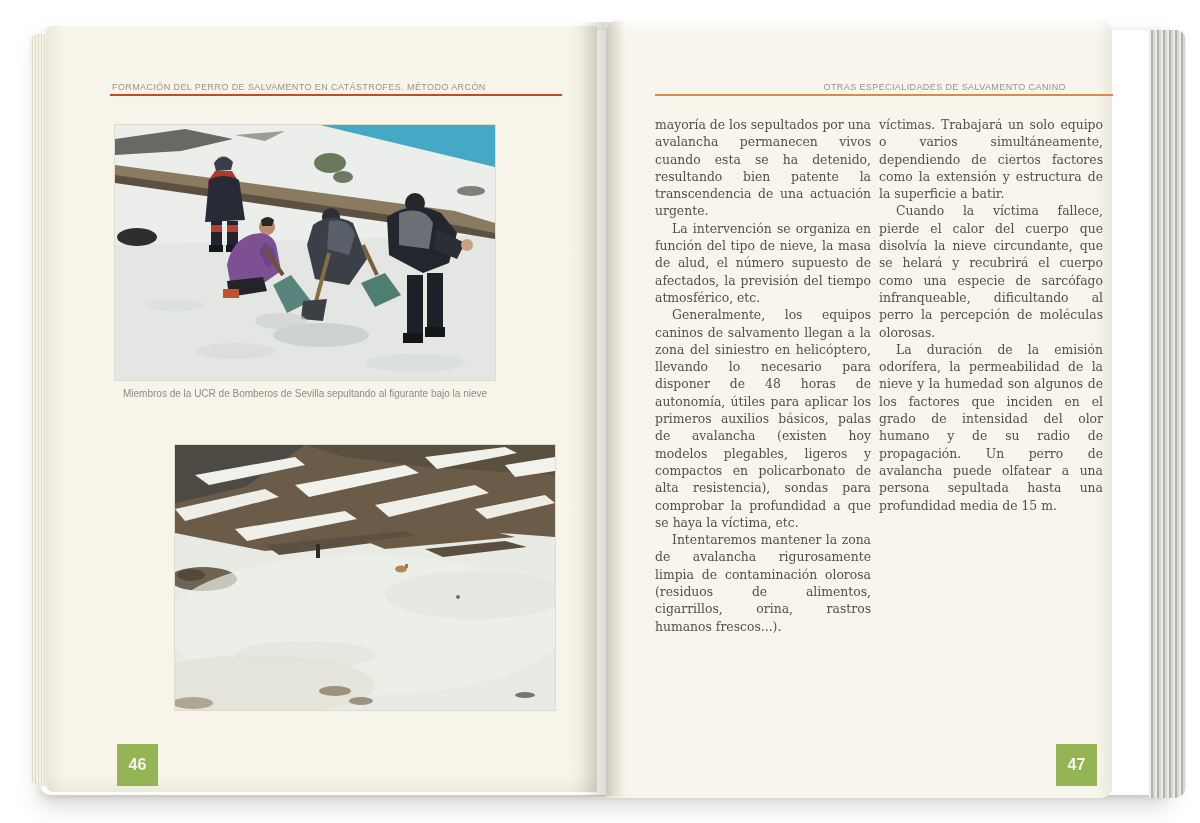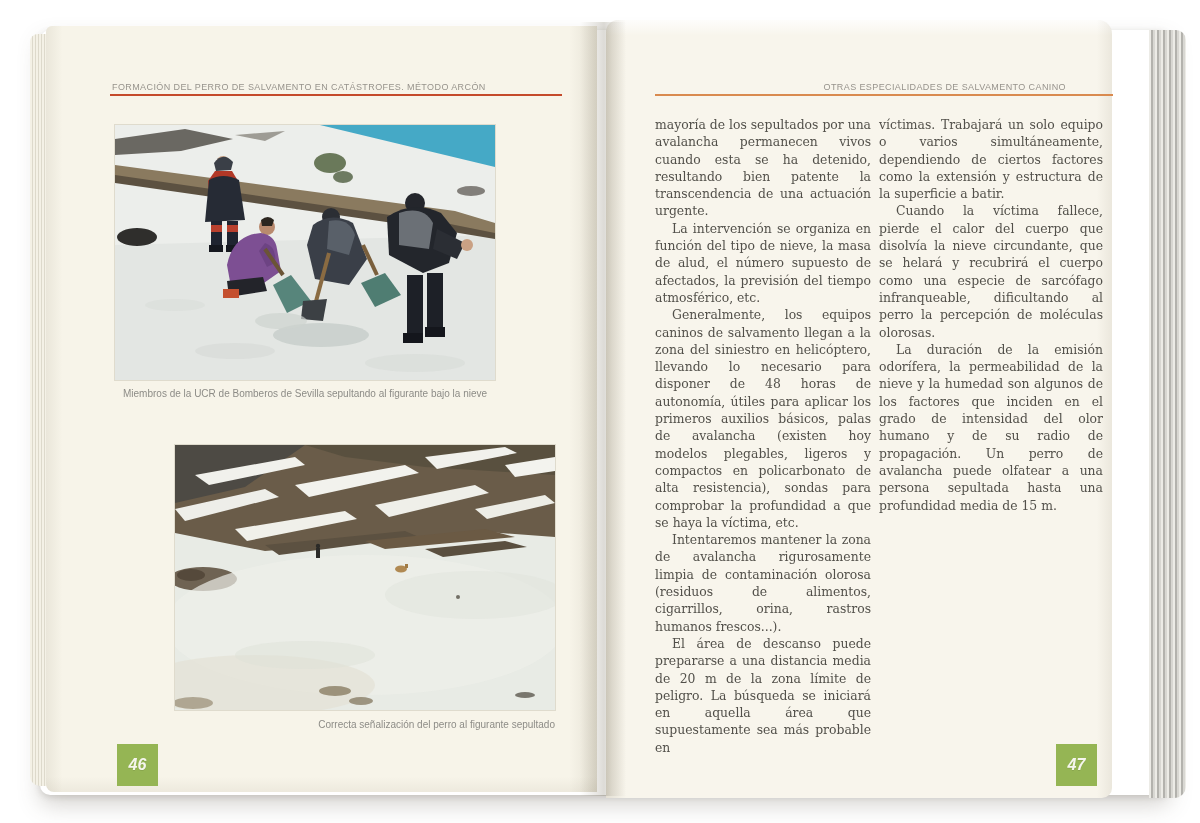--- a/index.html
+++ b/index.html
@@ -34,21 +34,21 @@
   .runhead-right{right:46px;top:62px;}
 
   
   .photo{position:absolute;box-shadow:0 0 0 1px rgba(150,145,125,.25);}
   .photo svg{display:block;}
   .caption{position:absolute;font-size:10px;color:#8d8c87;}
 
   
   .pagenum{position:absolute;width:41px;height:42px;background:#95b554;color:#f6f6ee;
     font-weight:bold;font-size:16px;display:flex;align-items:center;justify-content:center;
-    text-shadow:0 1px 0 rgba(0,0,0,.08);font-style:italic;}
+    text-shadow:0 1px 0 rgba(0,0,0,.08);}
 
   
   .col{position:absolute;width:216px;font-family:"DejaVu Serif",serif;font-size:12.4px;
     line-height:17.3px;color:#52504a;text-align:justify;}
   .col p{margin:0;text-indent:17px;}
   .col p.cont{text-indent:0;}
 </style>
 </head>
 <body>
 
@@ -159,35 +159,33 @@
         <ellipse cx="226" cy="124" rx="6" ry="3.5" fill="#b08952"></ellipse>
         <rect x="230" y="119" width="3" height="4" fill="#a07a44"></rect>
         <circle cx="283" cy="152" r="2" fill="#555046" opacity=".8"></circle>
 
         <ellipse cx="160" cy="246" rx="16" ry="5" fill="#8a7d63" opacity=".8"></ellipse>
         <ellipse cx="186" cy="256" rx="12" ry="4" fill="#7c6f55" opacity=".7"></ellipse>
         <ellipse cx="18" cy="258" rx="20" ry="6" fill="#8a7d63" opacity=".6"></ellipse>
         <ellipse cx="350" cy="250" rx="10" ry="3" fill="#4a443a" opacity=".7"></ellipse>
       </svg>
     </div>
-    <div class="caption" style="left:129px;top:693px;width:380px;text-align:right;">Correcta señalización del perro al figurante sepultado</div>
 
     <div class="pagenum" style="left:71px;top:718px;">46</div>
   </div>
 
   <div class="page page-right">
     <div class="runhead runhead-right">OTRAS ESPECIALIDADES DE SALVAMENTO CANINO</div>
     <div class="rule rule-right"></div>
 
     <div class="col" style="left:49px;top:96px;">
       <p class="cont">mayoría de los sepultados por una avalancha permanecen vivos cuando esta se ha detenido, resultando bien patente la transcendencia de una actuación urgente.</p>
       <p>La intervención se organiza en función del tipo de nieve, la masa de alud, el número supuesto de afectados, la previsión del tiempo atmosférico, etc.</p>
       <p>Generalmente, los equipos caninos de salvamento llegan a la zona del siniestro en helicóptero, llevando lo necesario para disponer de 48 horas de autonomía, útiles para aplicar los primeros auxilios básicos, palas de avalancha (existen hoy modelos plegables, ligeros y compactos en policarbonato de alta resistencia), sondas para comprobar la profundidad a que se haya la víctima, etc.</p>
       <p>Intentaremos mantener la zona de avalancha rigurosamente limpia de contaminación olorosa (residuos de alimentos, cigarrillos, orina, rastros humanos frescos...).</p>
-      <p>El área de descanso puede prepararse a una distancia media de 20 m de la zona límite de peligro. La búsqueda se iniciará en aquella área que supuestamente sea más probable en</p>
     </div>
 
     <div class="col" style="left:273px;top:96px;width:224px;">
       <p class="cont">víctimas. Trabajará un solo equipo o varios simultáneamente, dependiendo de ciertos factores como la extensión y estructura de la superficie a batir.</p>
       <p>Cuando la víctima fallece, pierde el calor del cuerpo que disolvía la nieve circundante, que se helará y recubrirá el cuerpo como una especie de sarcófago infranqueable, dificultando al perro la percepción de moléculas olorosas.</p>
       <p>La duración de la emisión odorífera, la permeabilidad de la nieve y la humedad son algunos de los factores que inciden en el grado de intensidad del olor humano y de su radio de propagación. Un perro de avalancha puede olfatear a una persona sepultada hasta una profundidad media de 15 m.</p>
     </div>
 
     <div class="pagenum" style="left:450px;top:724px;">47</div>
   </div>

